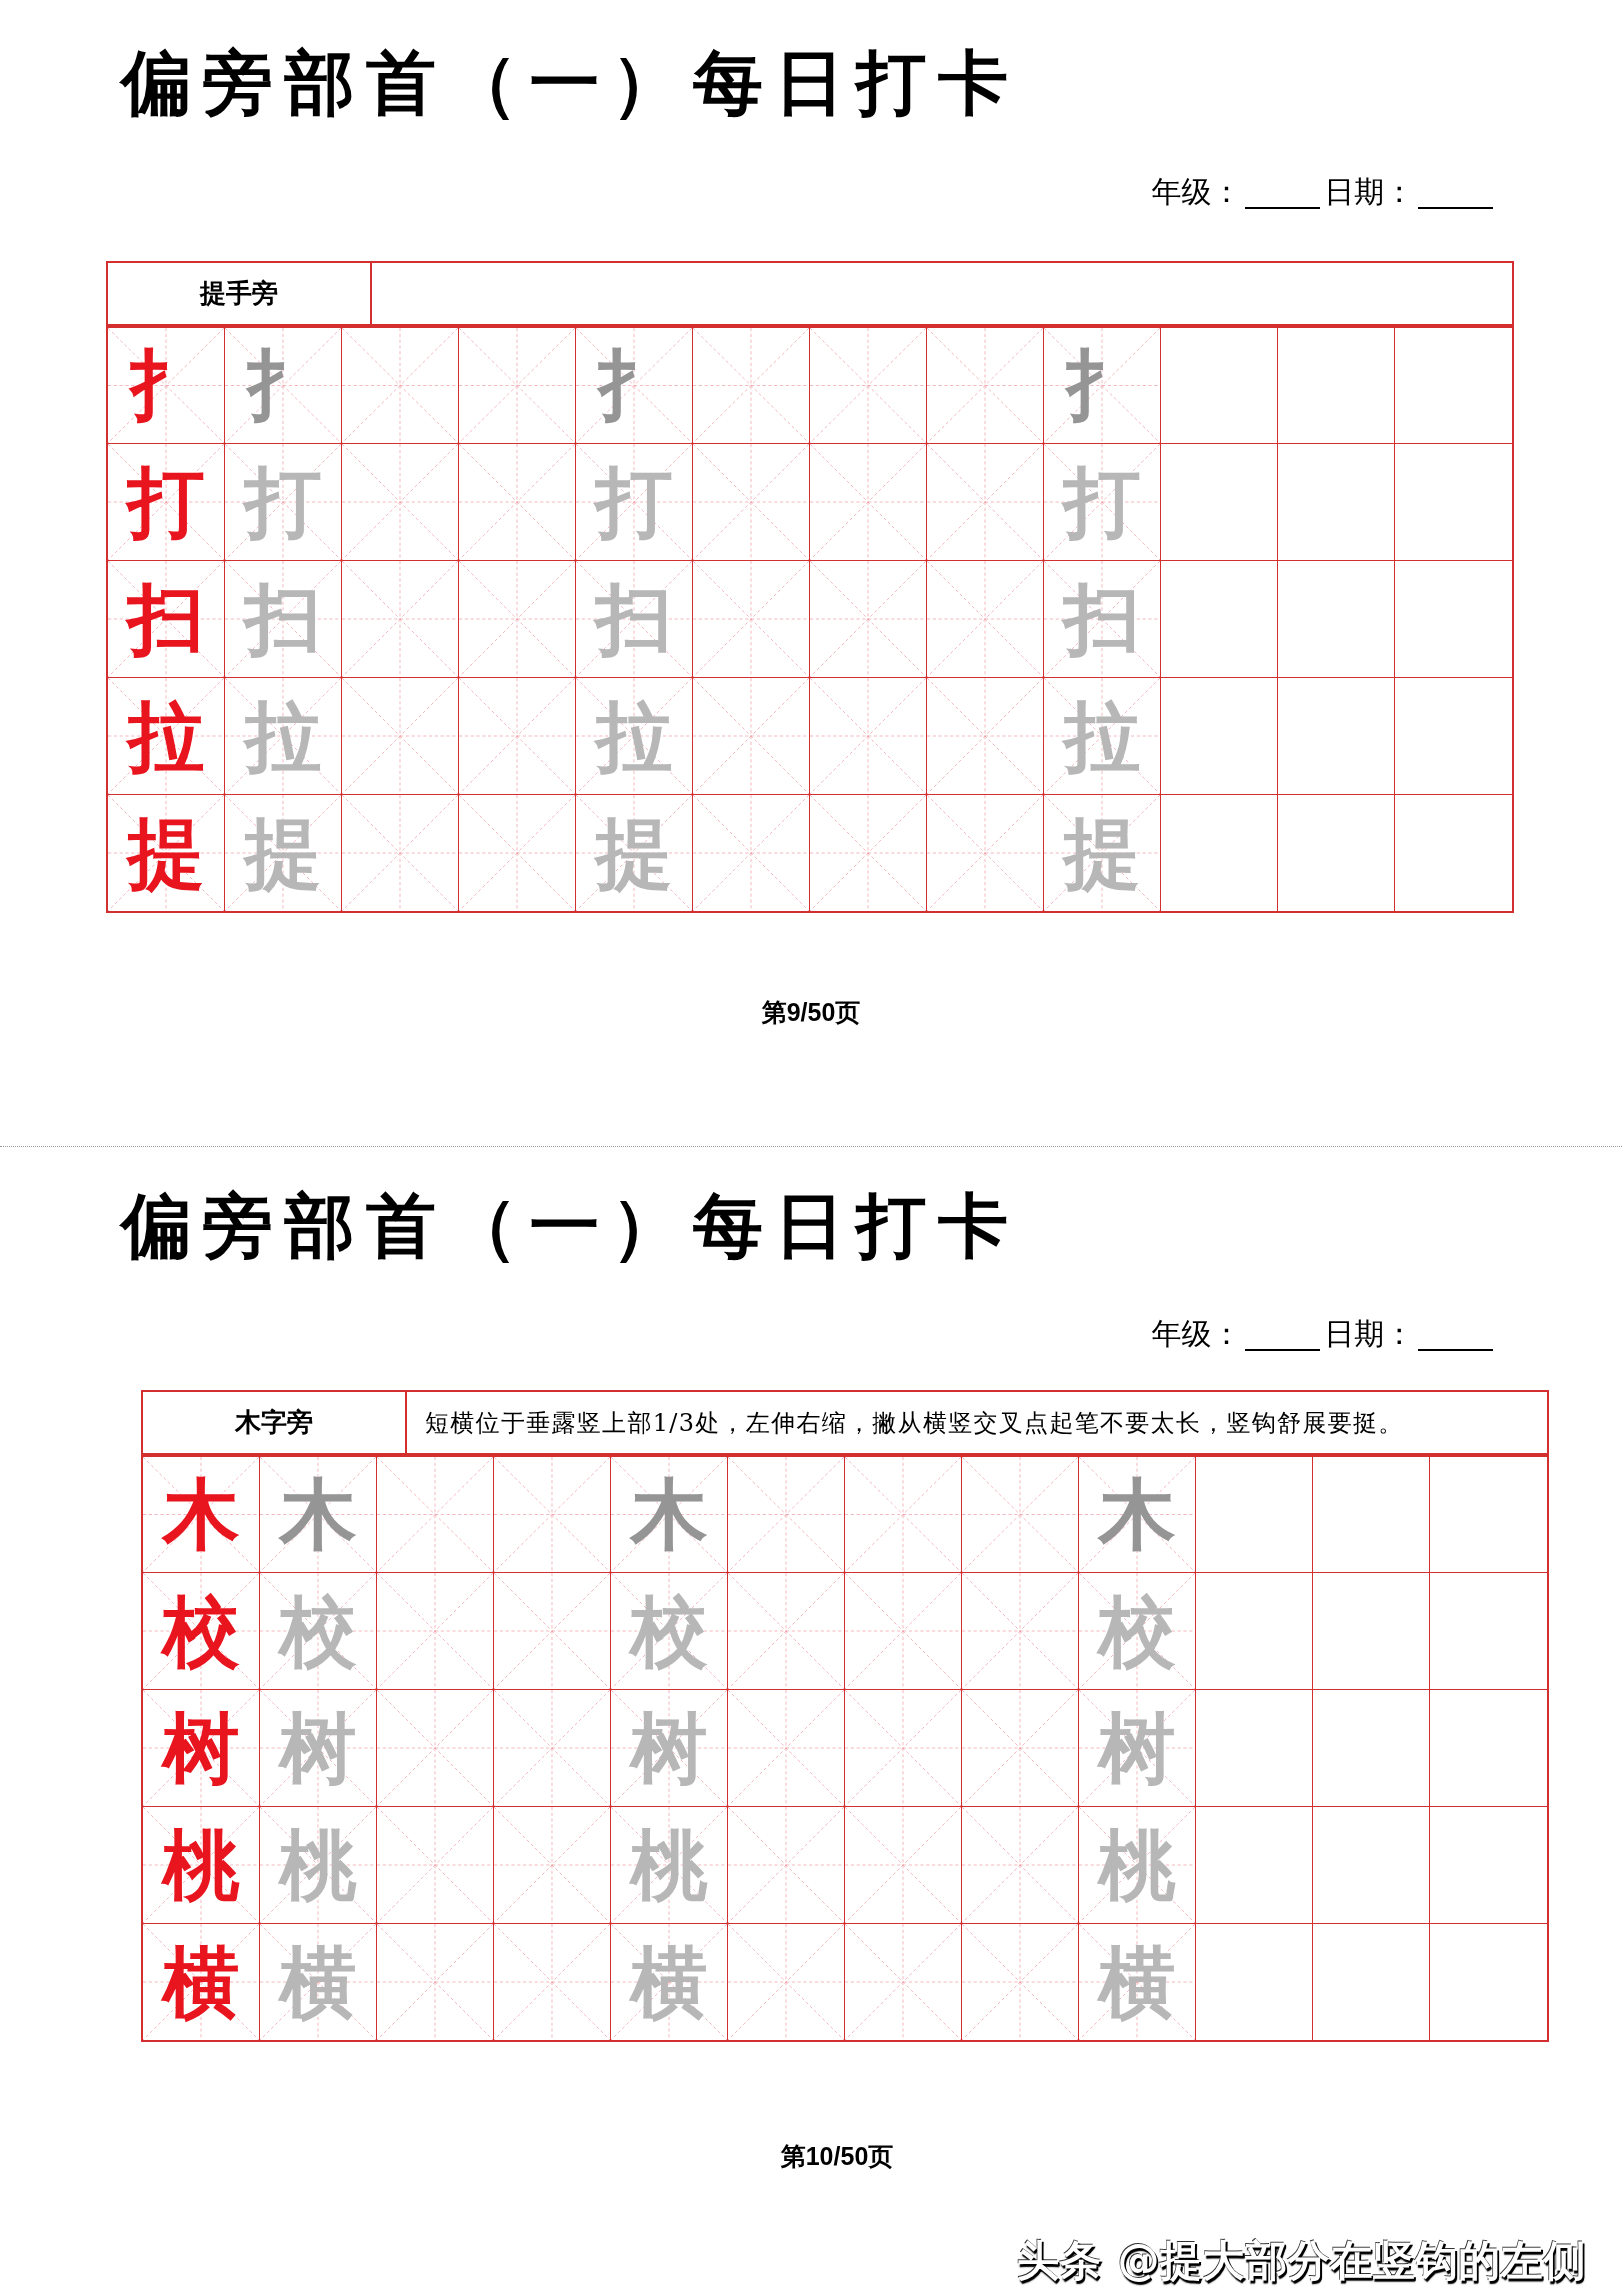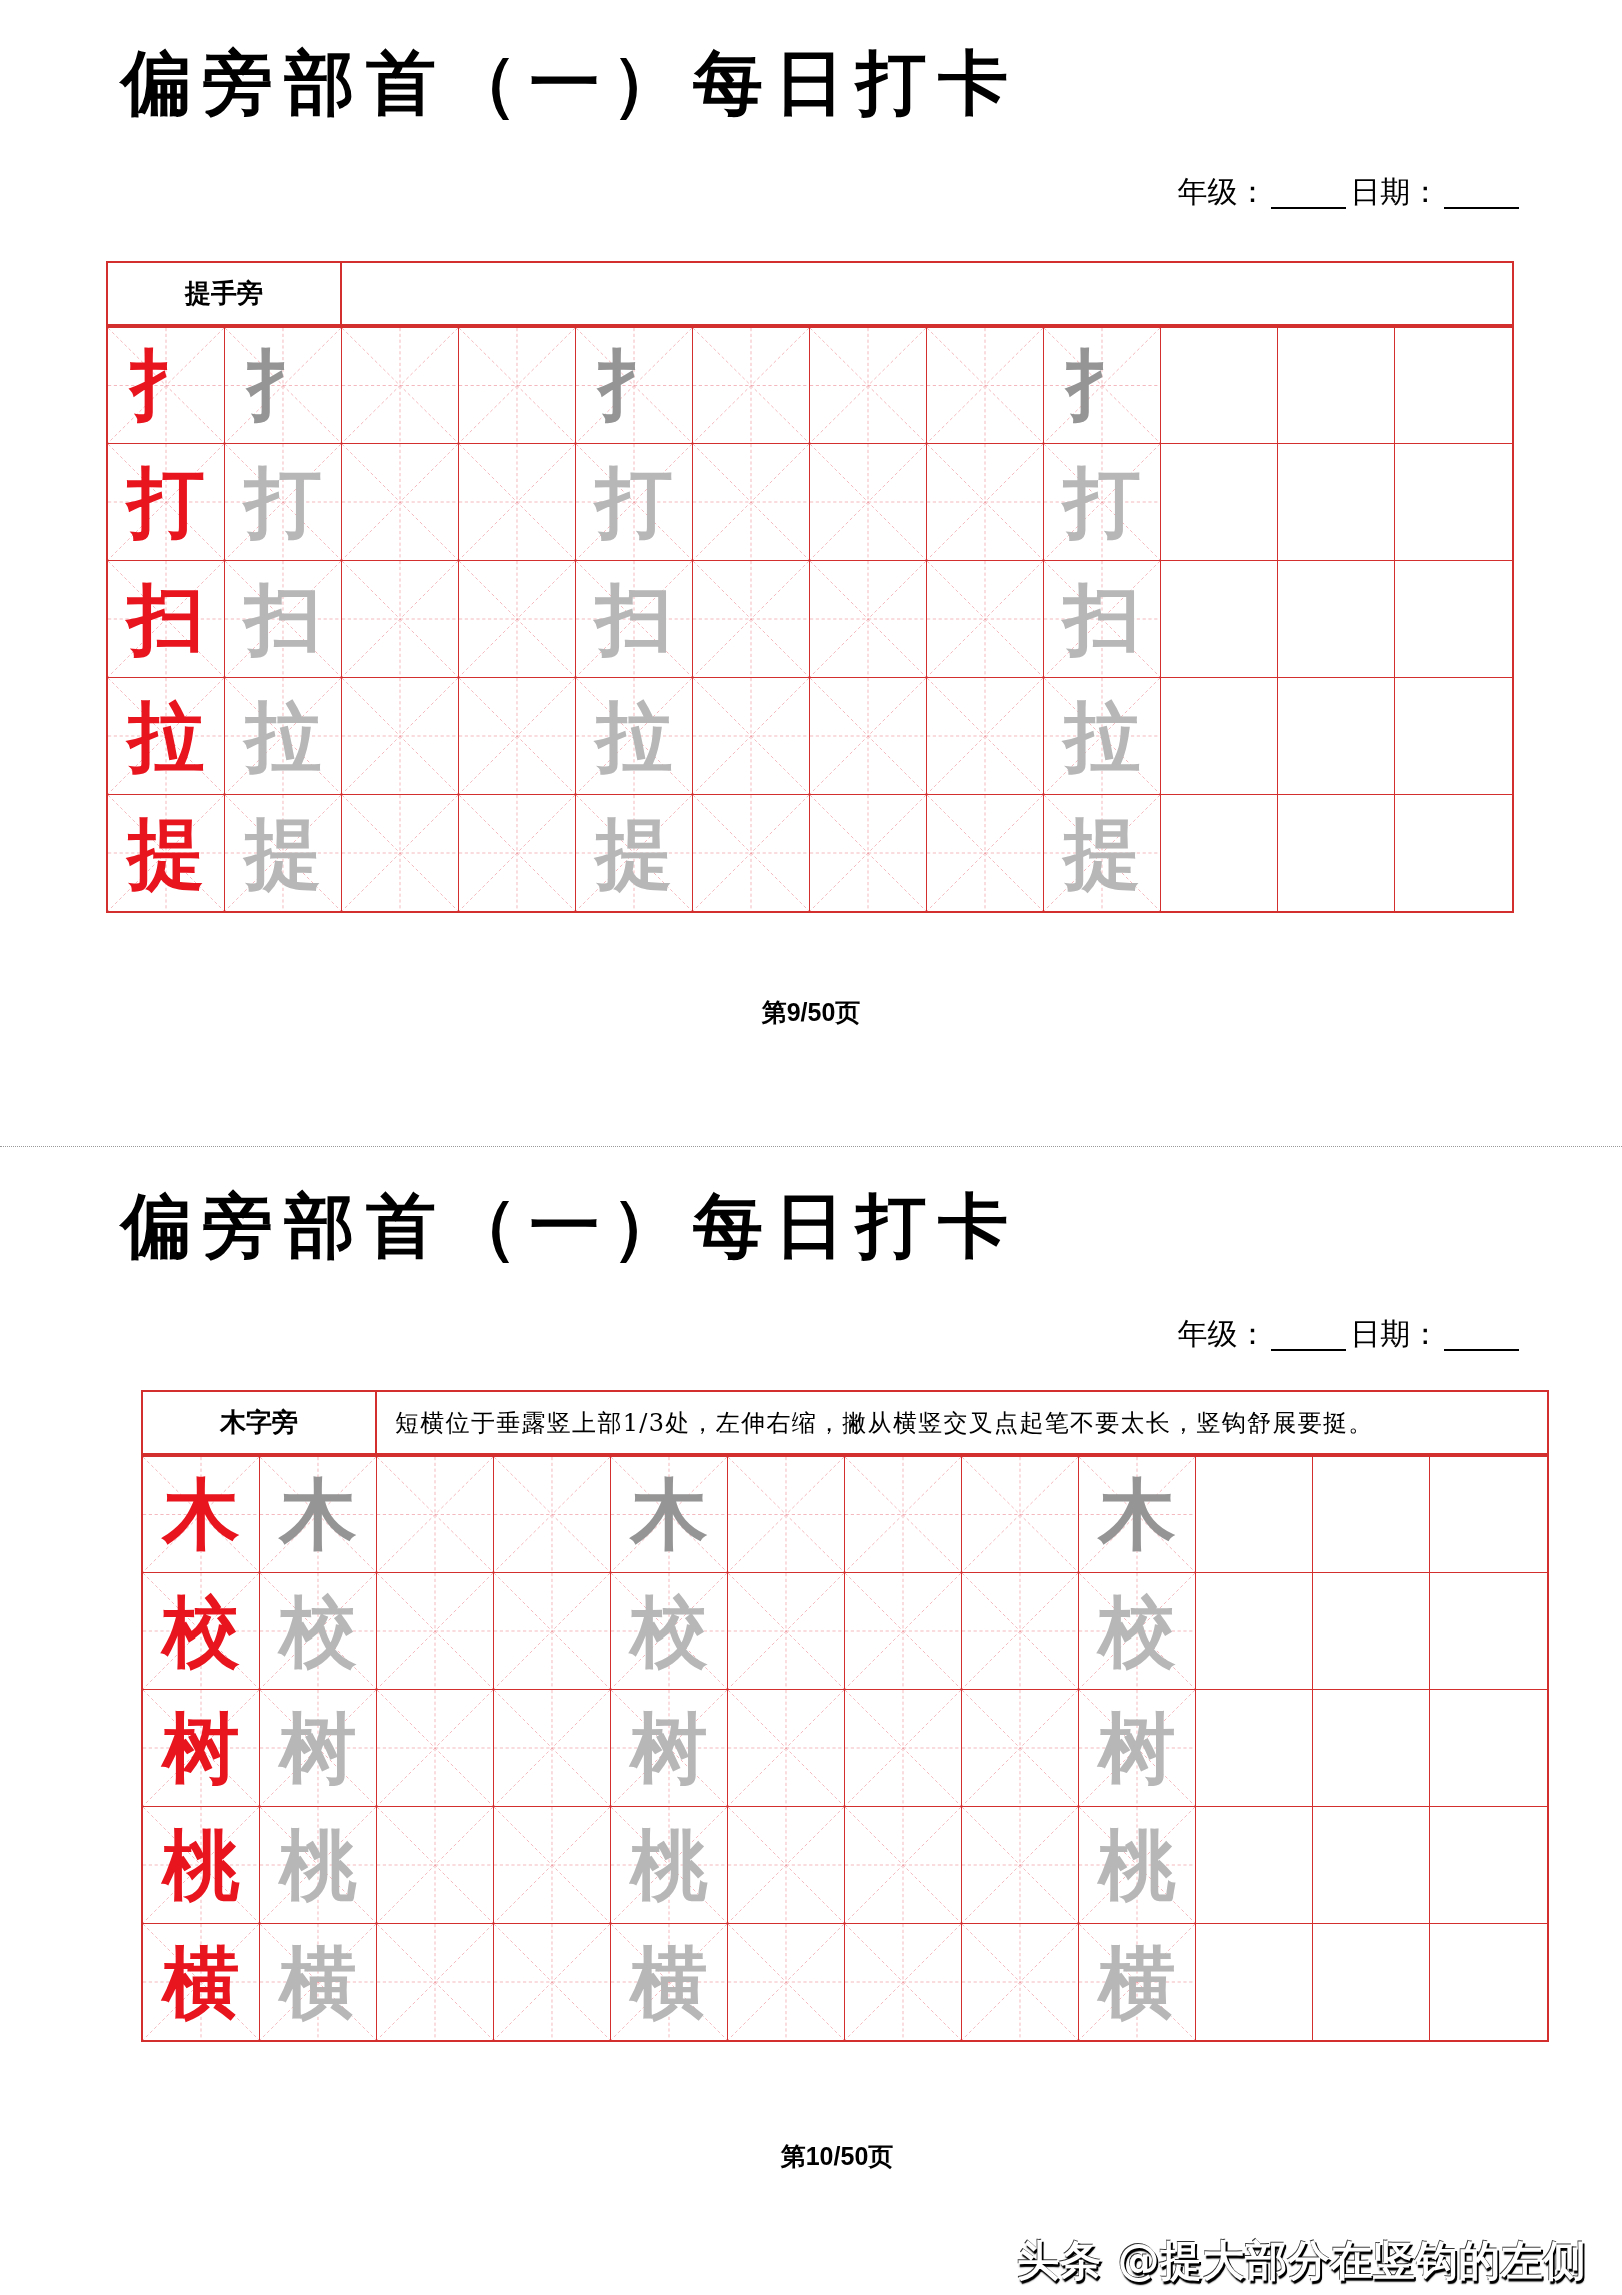--- a/index.html
+++ b/index.html
@@ -1,25 +1,25 @@
 <!DOCTYPE html>
 <html style="font-size:10.4px"><head>
 <meta charset="utf-8">
 <style>
   html, body { margin: 0; padding: 0; background: #ffffff; }
   body { width: 1622px; height: 2295px; position: relative; overflow: hidden;
          font-family: "DejaVu Serif", "Liberation Serif", serif; color: #000; }
   .page { position: absolute; left: 0; width: 1622px; }
   .page-title { position: absolute; left: 109px; font-size: 70px; font-weight: bold;
                 letter-spacing: 11.7px; line-height: 1; margin: 12px; }
-  .meta-line { position: absolute; right: 99px; font-size: 30px; display: flex; align-items: flex-end; }
+  .meta-line { position: absolute; right: 125px; font-size: 30px; display: flex; align-items: flex-end; }
   .meta-line .blank { display: inline-block; width: 75px; border-bottom: 2.6px solid #000; margin: 0 3.9px 3.9px 3.9px; height: 0.6px; }
   .sheet { position: absolute; left: 106px; width: 1408px; }
   .sheet-header { display: flex; height: 63px; border: 2.6px solid #d32f2f; border-bottom: none; box-sizing: border-box; }
-  .radical-name { width: 234px; border-right: 2.6px solid #d32f2f; display: flex; align-items: center;
+  .radical-name { width: 264px; border-right: 2.6px solid #d32f2f; display: flex; align-items: center;
                   justify-content: center; font-size: 26px; font-weight: bold; box-sizing: border-box; }
   .radical-desc { flex: 1; display: flex; align-items: center; padding-left: 18px; font-size: 24px; letter-spacing: 1.3px; }
   .grid { display: grid; grid-template-columns: repeat(12, 1fr); border: 2.6px solid #d32f2f; box-sizing: border-box; }
   .cell { position: relative; height: 117px; border-right: 1.9px solid #d32f2f; border-top: 1.9px solid #d32f2f; box-sizing: border-box; }
   .cell:nth-child(12n) { border-right: none; }
   .cell svg.guide { position: absolute; left: 0; top: 0; width: 100%; height: 100%; }
   .cell .ch { position: absolute; left: 0; top: 0; width: 100%; height: 100%; display: flex; align-items: center;
               justify-content: center; font-size: 77px; line-height: 1; font-family: "DejaVu Sans", "Liberation Sans", sans-serif; font-weight: bold; }
   .ch.model { color: #e8141e; }
   .ch.trace { color: #b7b7b7; }

